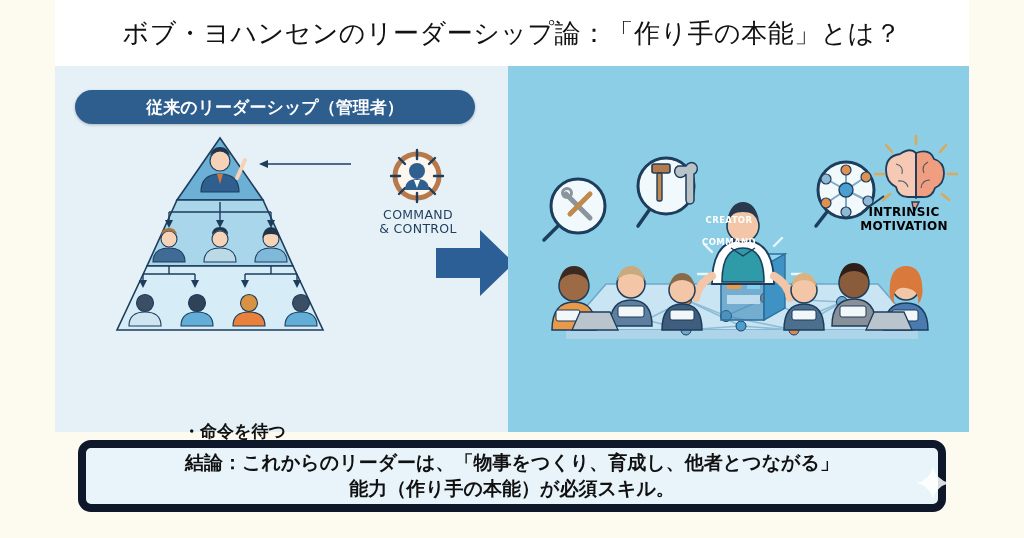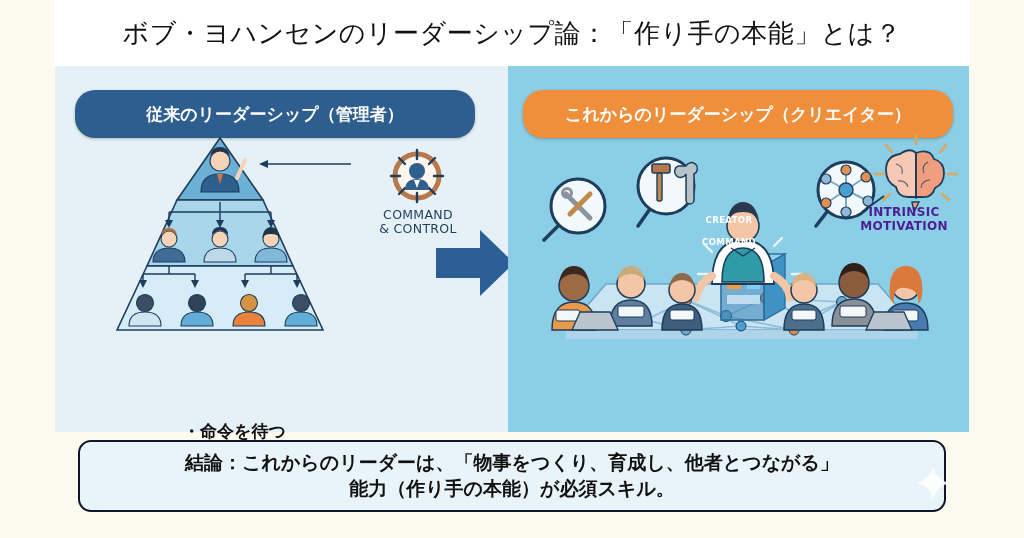--- a/index.html
+++ b/index.html
@@ -24,21 +24,21 @@
   .panel-left{
     position:absolute;left:55px;top:66px;width:453px;height:366px;
     background:#e5f1f6;
   }
   .panel-right{
     position:absolute;left:508px;top:66px;width:461px;height:366px;
     background:#8ccee6;
   }
 
   .pill{
-    position:absolute;border-radius:20px;height:48px;
+    position:absolute;border-radius:20px;height:34px;
     display:flex;align-items:center;justify-content:center;
     color:#ffffff;font-weight:bold;font-size:17px;white-space:nowrap;
     box-shadow:0 1px 3px rgba(0,0,0,.25);
   }
   .pill-left{left:20px;top:24px;width:400px;background:#2d5e8e;}
   .pill-right{left:15px;top:24px;width:430px;background:#ef8f3c;}
 
   
   .illus-left{position:absolute;left:10px;top:68px;width:310px;height:205px;}
   .pyr{position:absolute;left:0;top:0;}
@@ -49,39 +49,39 @@
     letter-spacing:.3px;
   }
 
   
   .center-arrow{position:absolute;left:432px;top:222px;width:86px;height:82px;}
 
   
   .illus-right{position:absolute;left:18px;top:68px;width:432px;height:205px;}
   .intr-label{
     position:absolute;left:336px;top:140px;width:120px;text-align:center;
-    font-size:12px;font-weight:bold;color:#4c1d95;line-height:1.15;
+    font-size:12px;font-weight:bold;color:#000000;line-height:1.15;
     letter-spacing:.3px;
   }
   .creator-badge{
     position:absolute;left:190px;top:153px;width:62px;height:26px;
     display:flex;flex-direction:column;align-items:center;justify-content:center;
     color:#ffffff;font-size:8.5px;font-weight:bold;line-height:1.15;
     letter-spacing:.4px;text-align:center;gap:12px;
   }
 
   
   .bullets{position:absolute;font-weight:bold;color:#111;}
   .bullets-left{left:128px;top:352px;font-size:17px;line-height:1.55;}
   .bullets div{white-space:nowrap;}
 
   
   .conclusion{
     position:absolute;left:78px;top:440px;width:868px;height:72px;
-    background:#e8f4f9;border:2px solid #0f172a;border-radius:13px;
+    background:#e8f4f9;border:8px solid #0f172a;border-radius:13px;
     display:flex;flex-direction:column;align-items:center;justify-content:center;
     box-sizing:border-box;
   }
   .conclusion div{
     font-size:19px;font-weight:bold;color:#111;line-height:1.35;white-space:nowrap;
   }
   .sparkle{position:absolute;left:916px;top:466px;width:34px;height:34px;}
 </style>
 </head>
 <body>
@@ -198,23 +198,20 @@
       <div>・指示を出す「管理者」</div>
     </div>
   </div>
 
   <svg class="center-arrow" viewBox="0 0 86 82">
     <polygon points="4,26 48,26 48,8 82,41 48,74 48,56 4,56" fill="#2c5f96"></polygon>
   </svg>
 
   <div class="panel-right">
 
-    <div class="pill pill-right">
-      <span>これからのリーダーシップ（クリエイター）</span>
-    </div>
 
     <div class="illus-right">
       <svg width="432" height="205" viewBox="0 0 432 205">
 
         <g>
           <line x1="36" y1="88" x2="18" y2="106" stroke="#1d3d5c" stroke-width="3.5" stroke-linecap="round"></line>
           <circle cx="52" cy="72" r="27" fill="#f2f9fc" stroke="#1d3d5c" stroke-width="3"></circle>
           <line x1="40" y1="60" x2="64" y2="84" stroke="#8a949c" stroke-width="5" stroke-linecap="round"></line>
           <line x1="64" y1="60" x2="44" y2="80" stroke="#c08a4e" stroke-width="5" stroke-linecap="round"></line>
           <circle cx="41" cy="59" r="4.5" fill="none" stroke="#8a949c" stroke-width="3"></circle>

